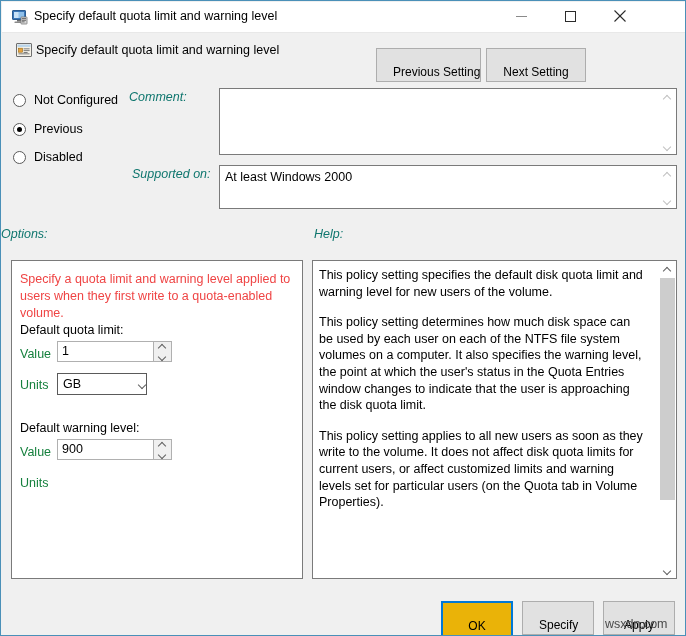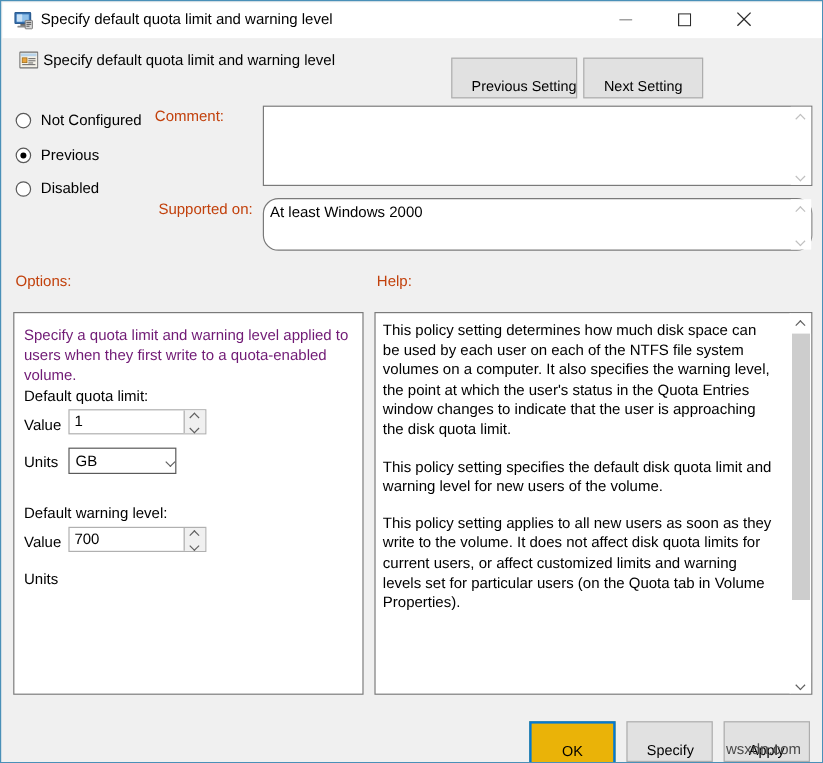--- a/index.html
+++ b/index.html
@@ -122,37 +122,38 @@
     margin-left: 8px;
     font-size: 12.5px;
     color: #000000;
     white-space: nowrap;
   }
 
   
   .field-label {
     position: absolute;
     font-size: 12.5px;
-    color: #c2410c;
-    white-space: nowrap;
+    color: #0f766e;
+    white-space: nowrap;
+    font-style: italic;
   }
   #label-comment      { left: 128px; top: 89px; }
   #label-supported-on { left: 131px; top: 166px; }
-  #label-options      { left: 12px;  top: 226px; }
+  #label-options      { left: 0;  top: 226px; }
   #label-help         { left: 313px; top: 226px; }
 
   
   .textbox {
     position: absolute;
     background: #ffffff;
     border: 1px solid #7a7a7a;
     box-sizing: border-box;
   }
   #comment-box      { left: 218px; top: 87px;  width: 458px; height: 67px; }
-  #supported-on-box { left: 218px; top: 164px; width: 458px; height: 44px; border-radius: 13px; }
+  #supported-on-box { left: 218px; top: 164px; width: 458px; height: 44px; }
 
   .tb-text {
     position: absolute;
     left: 5px; top: 4px;
     font-size: 12.5px;
     color: #000000;
     white-space: nowrap;
   }
 
   
@@ -195,38 +196,38 @@
   }
   #options-panel { left: 10px;  top: 259px; width: 292px; height: 319px; }
   #help-panel    { left: 311px; top: 259px; width: 365px; height: 319px; }
 
   #options-intro {
     position: absolute;
     left: 8px; top: 10px;
     width: 275px;
     font-size: 12.5px;
     line-height: 17px;
-    color: #701a75;
+    color: #ef4444;
   }
 
   .sub-label {
     position: absolute;
     left: 8px;
     font-size: 12.5px;
     color: #000000;
     white-space: nowrap;
   }
   #quota-limit-label   { top: 62px; }
   #warning-level-label { top: 160px; }
 
   .row-label {
     position: absolute;
     left: 8px;
     font-size: 12.5px;
-    color: #000000;
+    color: #15803d;
     white-space: nowrap;
   }
   #quota-value-label   { top: 86px; }
   #quota-units-label   { top: 117px; }
   #warning-value-label { top: 184px; }
   #warning-units-label { top: 215px; }
 
   
   .spinner {
     position: absolute;
@@ -452,37 +453,37 @@
     </div>
     <span class="row-label" id="quota-units-label">Units</span>
     <div class="combo" id="quota-units-combo">
       <span class="val">GB</span>
       <span class="combo-arrow"><span class="chev down dark"></span></span>
     </div>
 
     <span class="sub-label" id="warning-level-label">Default warning level:</span>
     <span class="row-label" id="warning-value-label">Value</span>
     <div class="spinner" id="warning-value-spinner">
-      <span class="val">700</span>
+      <span class="val">900</span>
       <div class="spin-btns">
         <div class="spin-btn up">
             <span class="chev up dark"></span>
           </div>
         <div class="spin-btn down">
             <span class="chev down dark"></span>
           </div>
       </div>
     </div>
     <span class="row-label" id="warning-units-label">Units</span>
   </div>
 
   <div class="panel" id="help-panel">
     <div id="help-body">
+      <p>This policy setting specifies the default disk quota limit and warning level for new users of the volume.</p>
       <p>This policy setting determines how much disk space can be used by each user on each of the NTFS file system volumes on a computer. It also specifies the warning level, the point at which the user's status in the Quota Entries window changes to indicate that the user is approaching the disk quota limit.</p>
-      <p>This policy setting specifies the default disk quota limit and warning level for new users of the volume.</p>
       <p>This policy setting applies to all new users as soon as they write to the volume. It does not affect disk quota limits for current users, or affect customized limits and warning levels set for particular users (on the Quota tab in Volume Properties).</p>
 
     </div>
     <div id="help-scrollbar">
       <div class="sb-arrow up">
           <span class="chev up dark"></span>
         </div>
       <div class="track">
         <div id="help-thumb"></div>
       </div>

